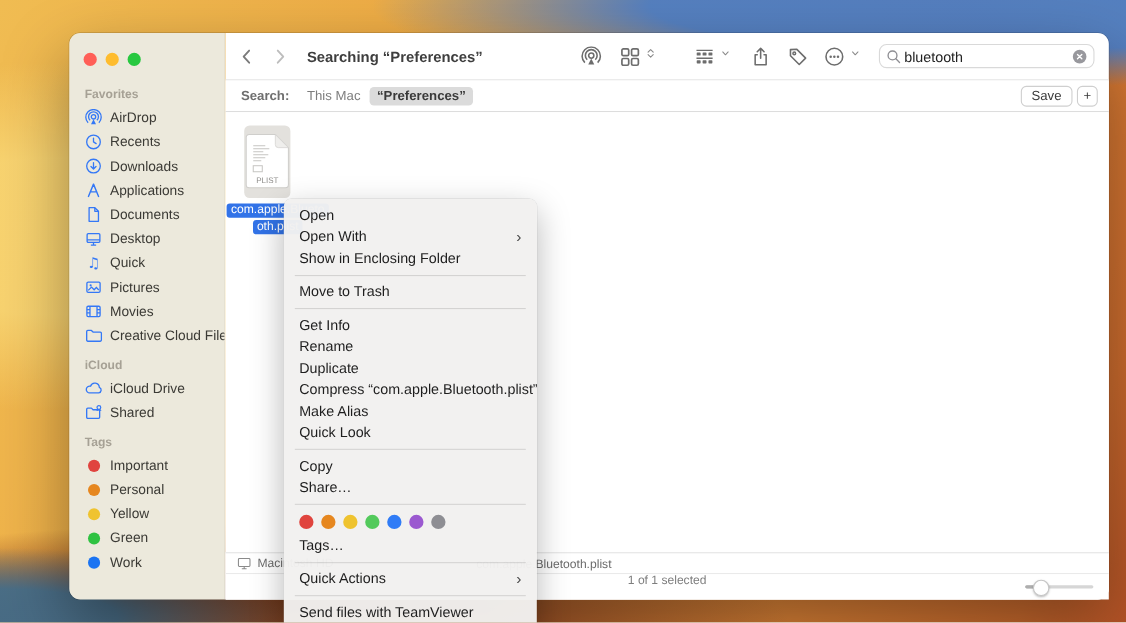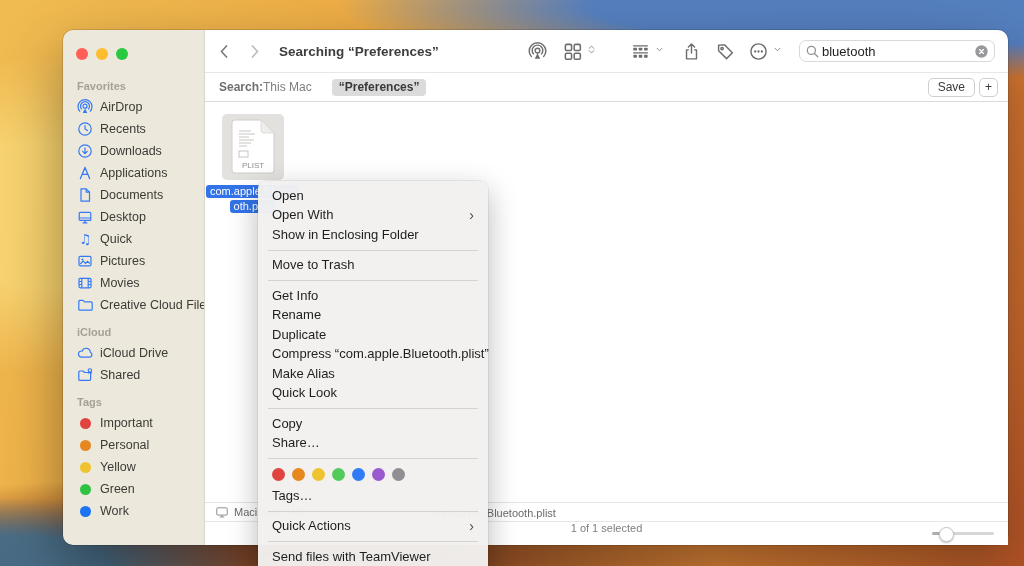--- a/index.html
+++ b/index.html
@@ -39,30 +39,30 @@
   .tb-chev svg{width:11px;height:15px;}
   #search-field{width:196px;height:22px;border:1px solid #d9d9d9;border-radius:7px;background:#fff;
     display:flex;align-items:center;padding:0 5px;box-sizing:border-box;margin-left:16px;}
   #search-field input{border:none;outline:none;flex:1;font-size:13px;color:#222;
     font-family:"Liberation Sans",sans-serif;background:transparent;min-width:0;}
   #search-field svg{flex:0 0 auto;}
   
   #scoperow{height:28px;flex:0 0 28px;display:flex;align-items:center;border-bottom:1px solid #dadada;
     padding:0 10px 0 14px;background:#fff;}
   #scope-label{font-size:12px;font-weight:bold;color:#6f6f6f;}
-  #scope-mac{font-size:12px;color:#7d7d7d;}
+  #scope-mac{font-size:12px;color:#7d7d7d;margin-left:16px;}
   #scope-token{font-size:12px;font-weight:bold;color:#3a3a3a;background:#dbdbdb;border-radius:4px;
-    padding:1.5px 7px;margin-left:20px;}
+    padding:1.5px 7px;margin-left:8px;}
   #scope-right{margin-left:auto;display:flex;gap:4px;align-items:center;}
   .mini-btn{font-size:12px;color:#3a3a3a;background:#fff;border:1px solid #cfcfcf;border-radius:5px;
     padding:1px 9px;line-height:15px;}
   .mini-btn.plus{padding:1px 5px;}
   
   #files{flex:1;position:relative;background:#fff;}
-  #file-tile{position:absolute;left:17px;top:12px;width:62px;height:66px;background:#e3e1dd;
+  #file-tile{position:absolute;left:17px;top:12px;width:42px;height:66px;background:#e3e1dd;
     border-radius:5px;display:flex;align-items:center;justify-content:center;}
   #file-label{position:absolute;left:0;top:81px;width:95px;text-align:center;line-height:13px;}
   #file-label span{display:inline-block;background:#3273e8;color:#fff;font-size:11px;border-radius:3px;
     padding:0 4px;}
   
   #pathbar{position:absolute;left:0;right:0;bottom:23px;height:19px;border-top:1px solid #e4e4e4;
     font-size:11px;color:#6b6b6b;background:#fff;}
   #path-disk{position:absolute;left:10px;top:2px;display:flex;align-items:center;gap:5px;white-space:nowrap;}
   #path-file{position:absolute;left:228px;top:4px;white-space:nowrap;}
   #statusbar{position:absolute;left:0;right:0;bottom:0;height:23px;border-top:1px solid #e8e8e8;

